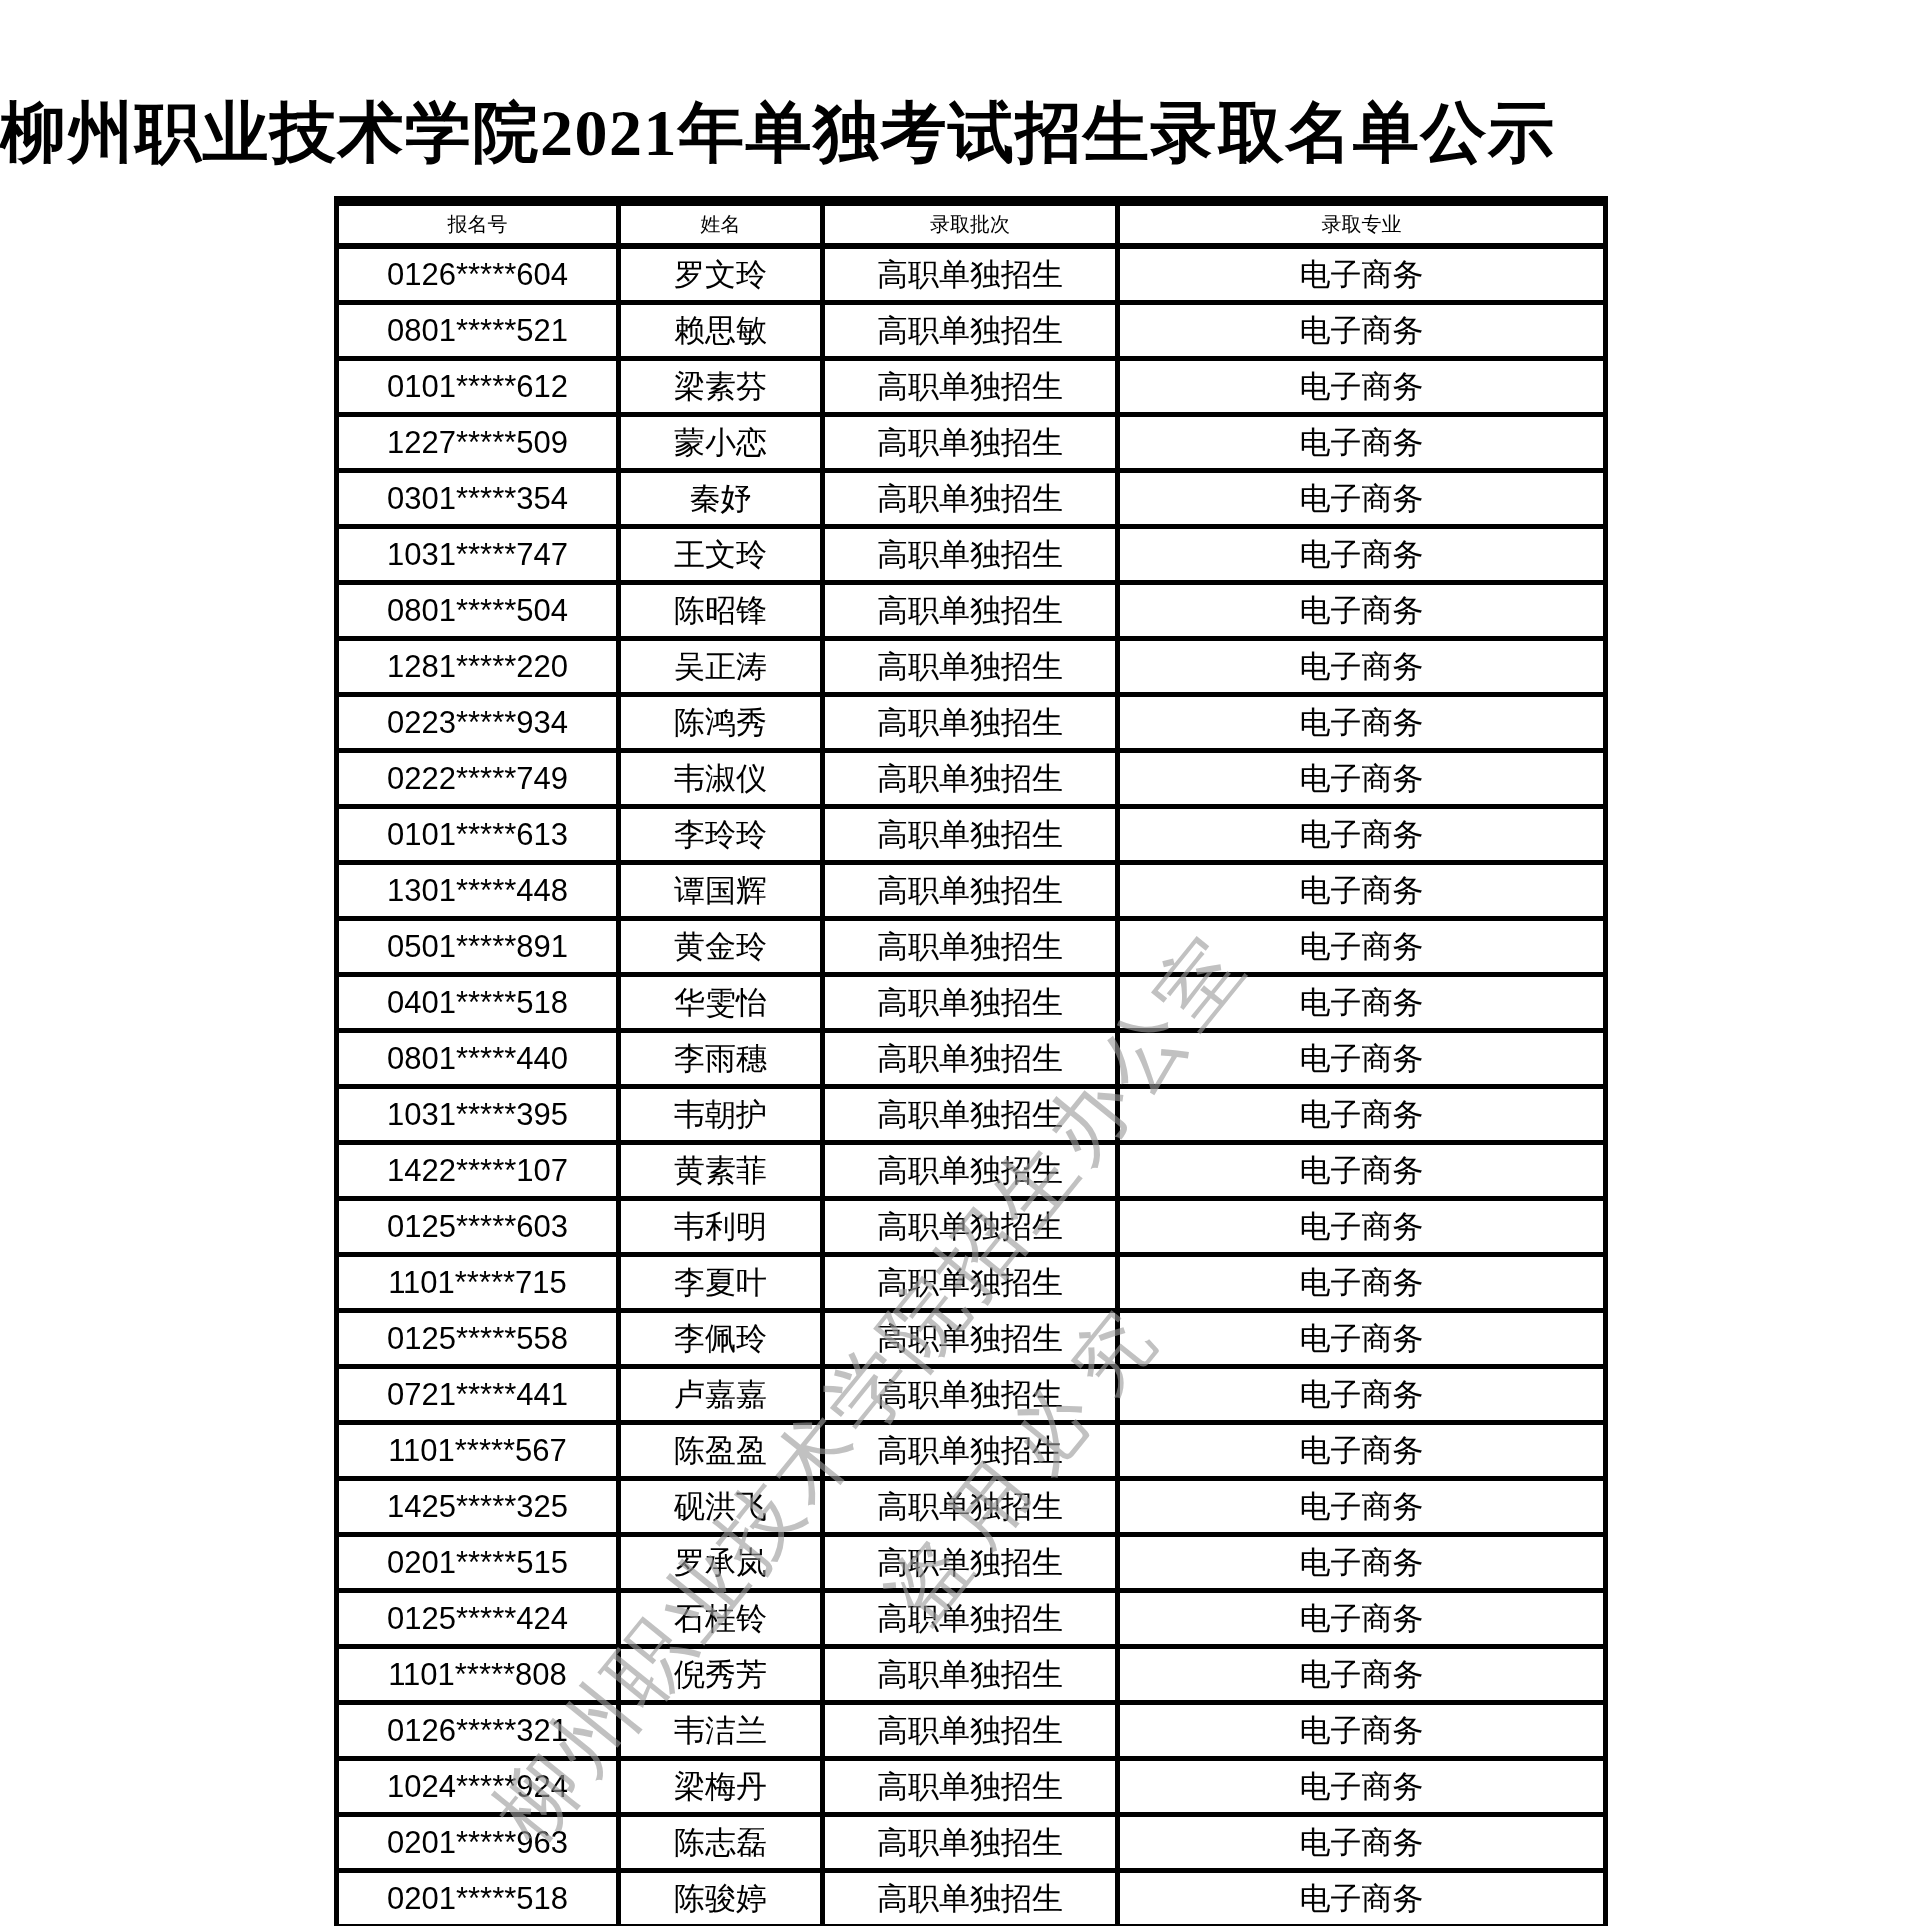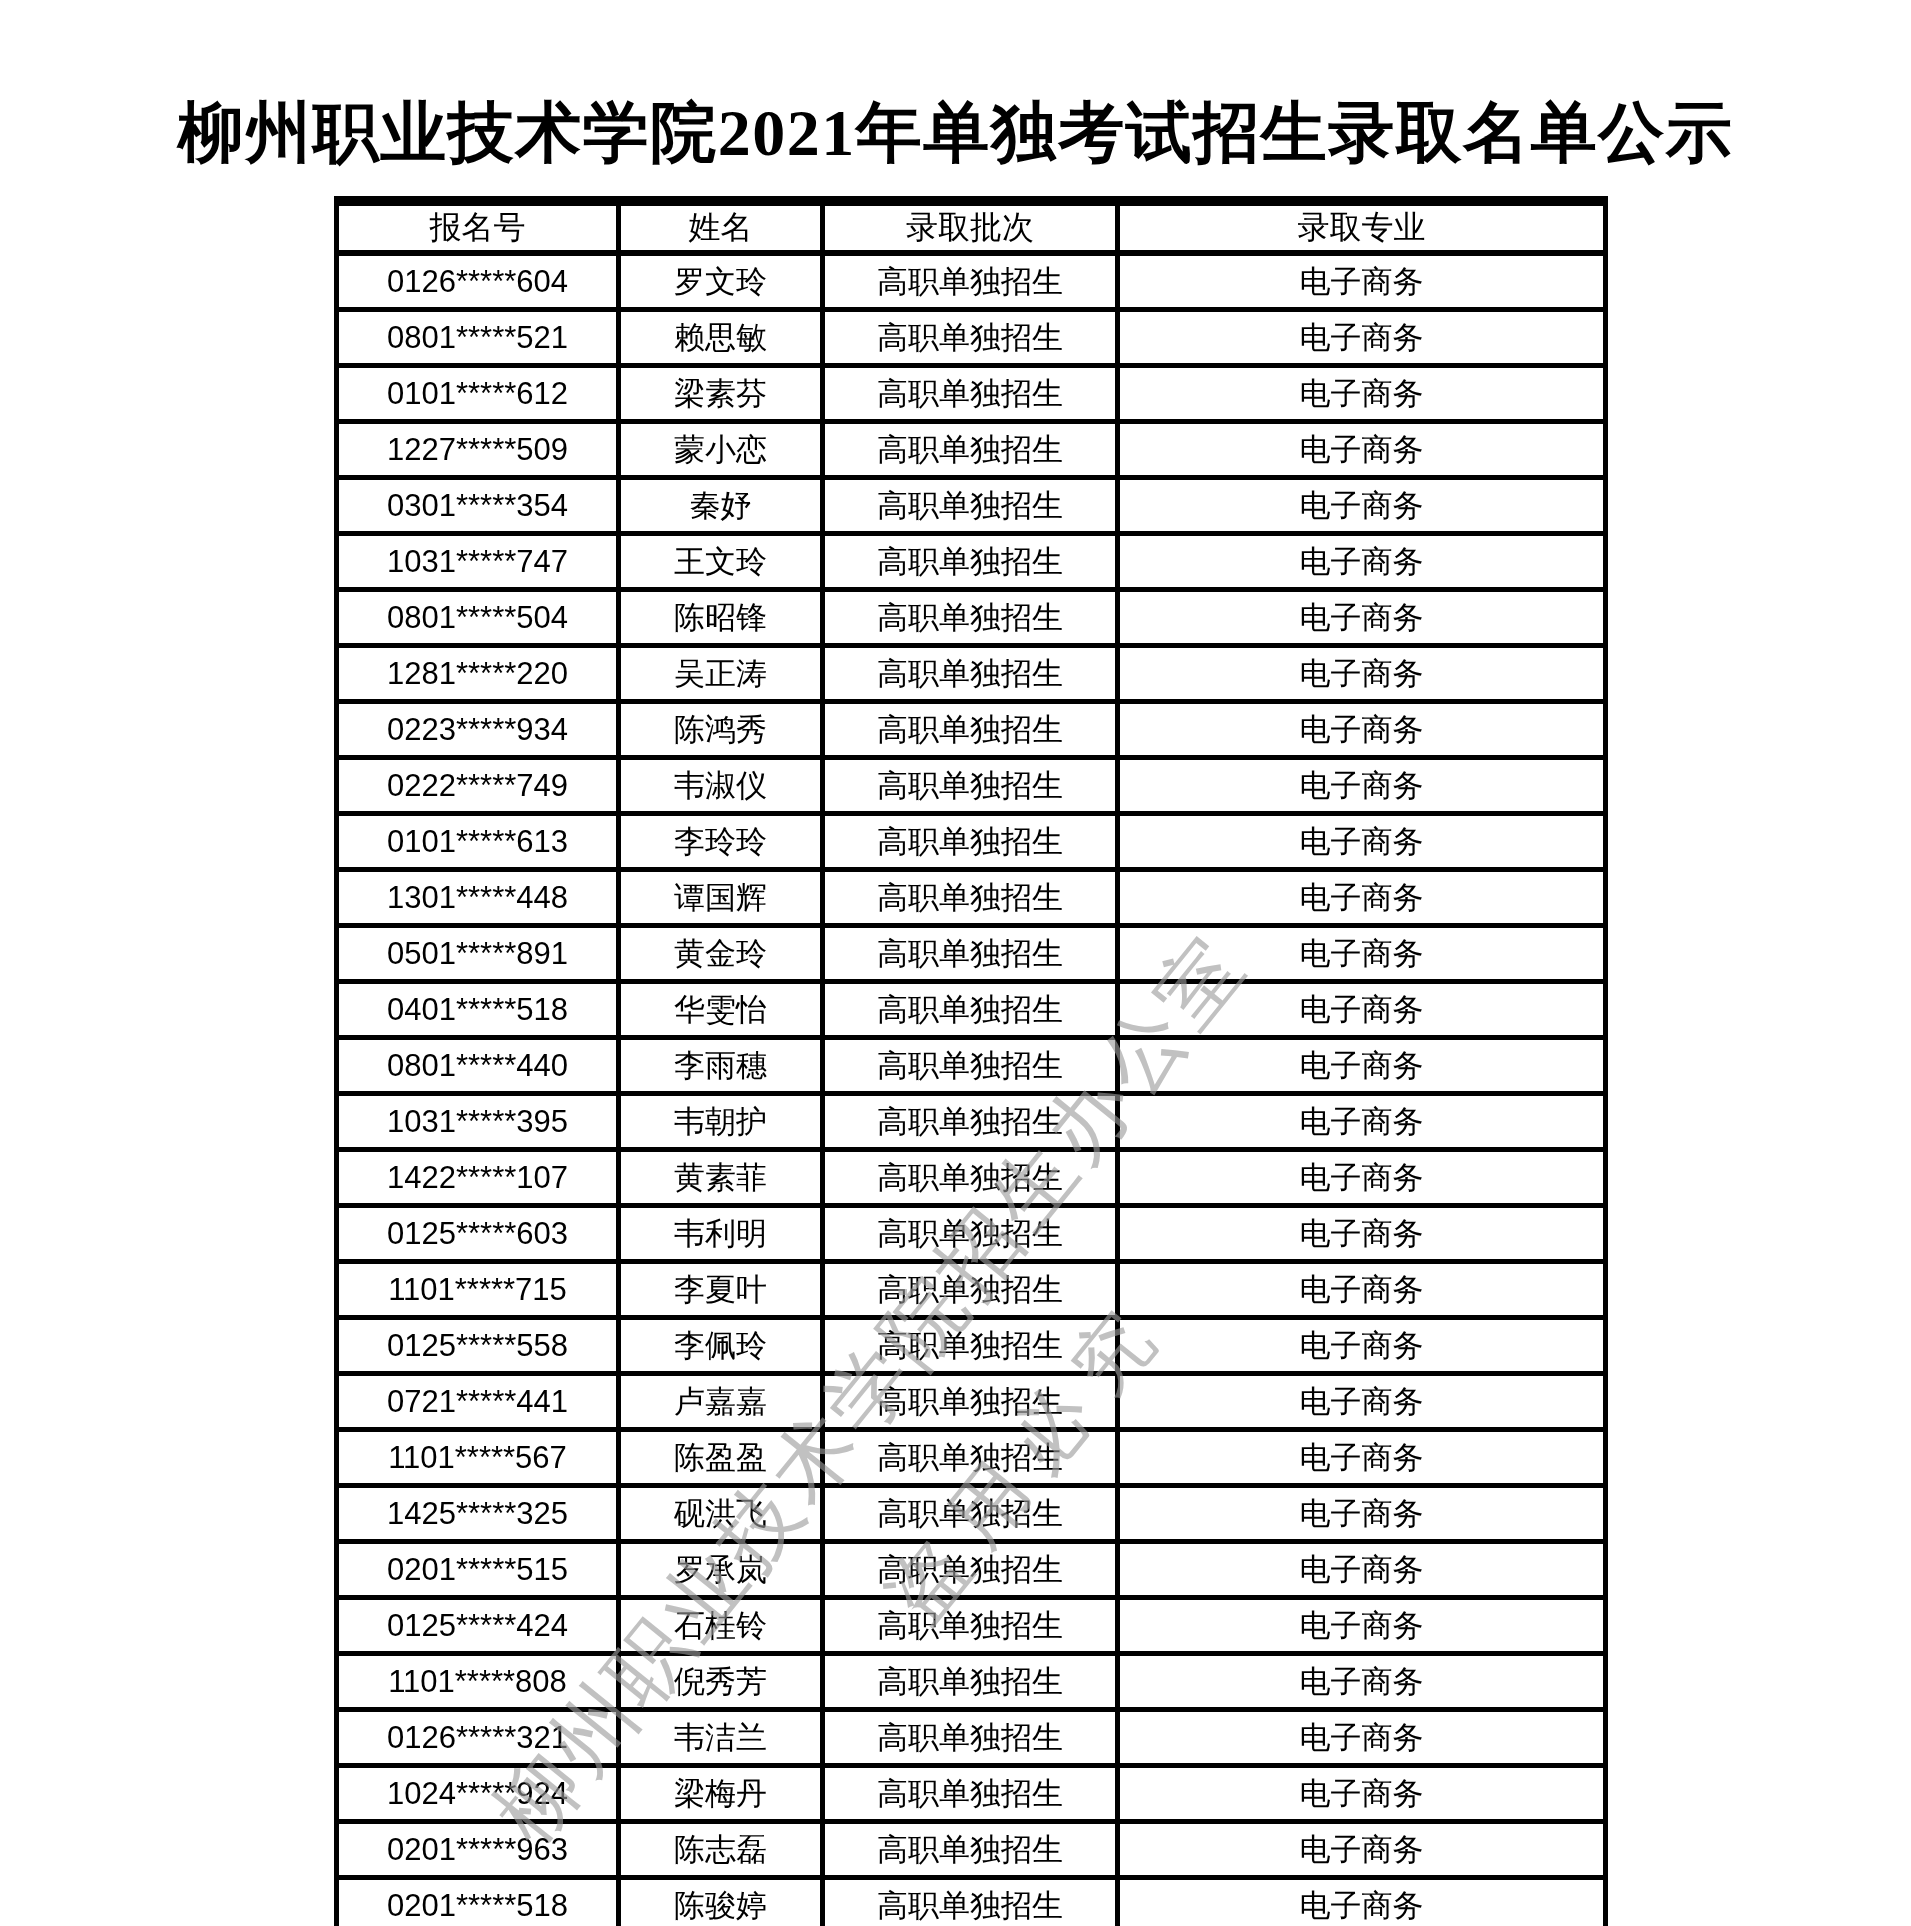--- a/index.html
+++ b/index.html
@@ -13,21 +13,21 @@
     height: 2703px;
     overflow: hidden;
     font-family: "Liberation Sans", sans-serif;
     color: #000;
   }
   .doc-title {
     position: absolute;
     left: 0;
     right: 0;
     top: 88px;
-    text-align: center;
+    text-align: left;
     font-family: "Liberation Serif", serif;
     font-size: 66px;
     font-weight: 900;
     letter-spacing: 1.5px;
     white-space: nowrap;
   }
   table.admission {
     position: absolute;
     left: 334px;
     top: 196px;
@@ -41,21 +41,21 @@
   table.admission td {
     border: 5px solid #000;
     text-align: center;
     vertical-align: middle;
     padding: 0;
     overflow: hidden;
     white-space: nowrap;
   }
   table.admission thead th {
     height: 37px;
-    font-size: 32px;
+    font-size: 20px;
     font-weight: 400;
     border-bottom: 6.5px solid #000;
   }
   table.admission tbody td {
     height: 51px;
     font-size: 31px;
     font-weight: 400;
   }
   .col-reg    { width: 282px; }
   .col-name   { width: 204px; }

